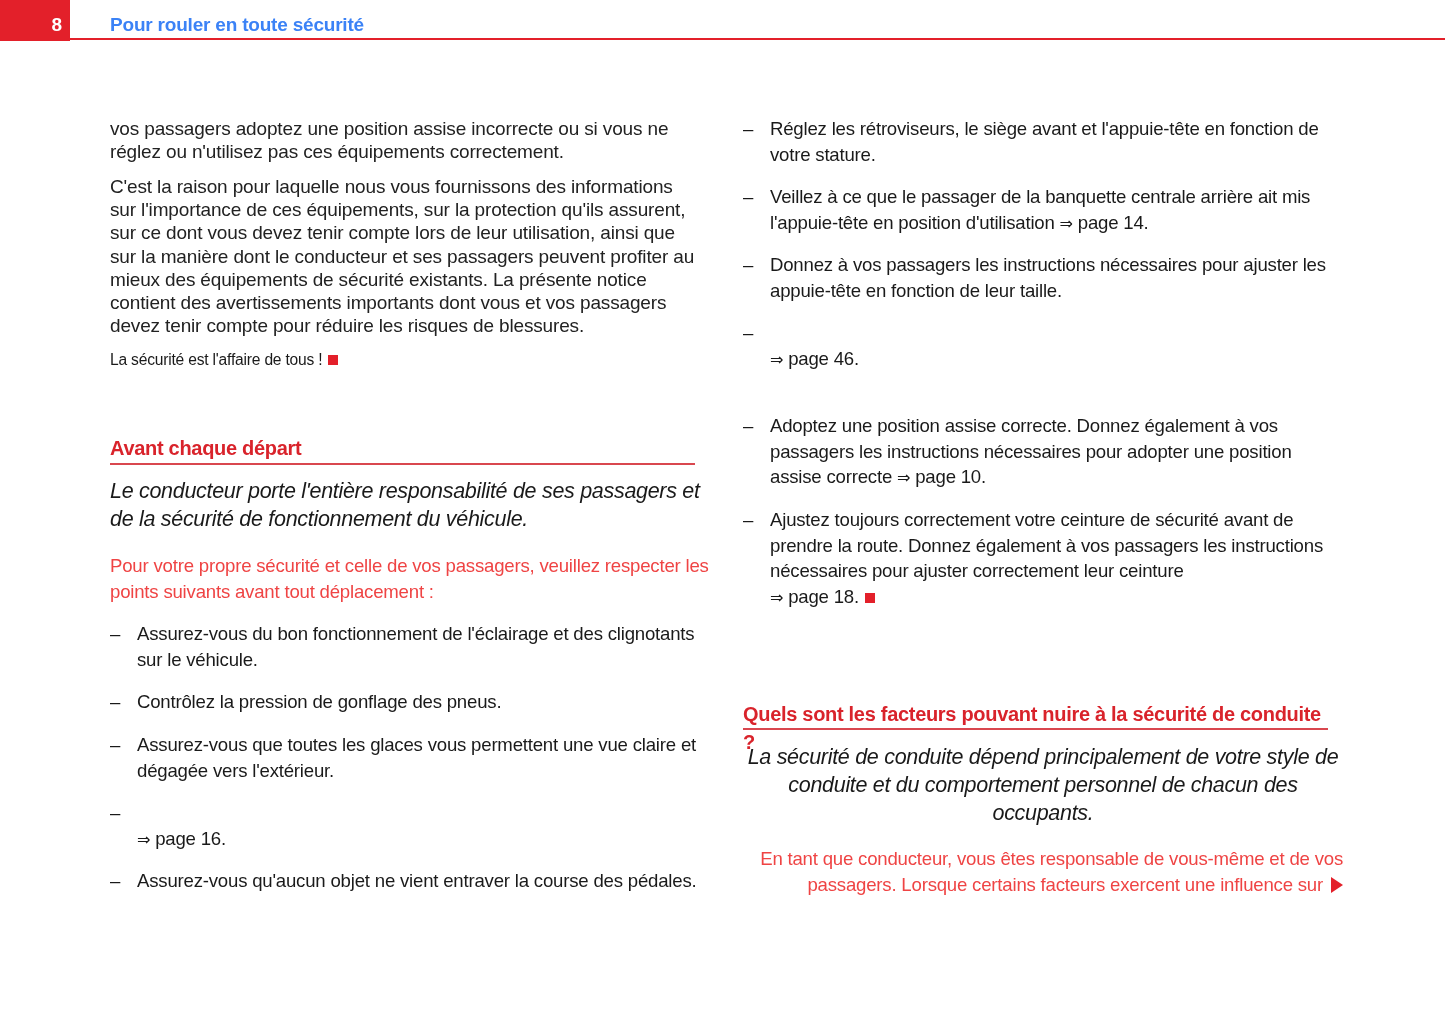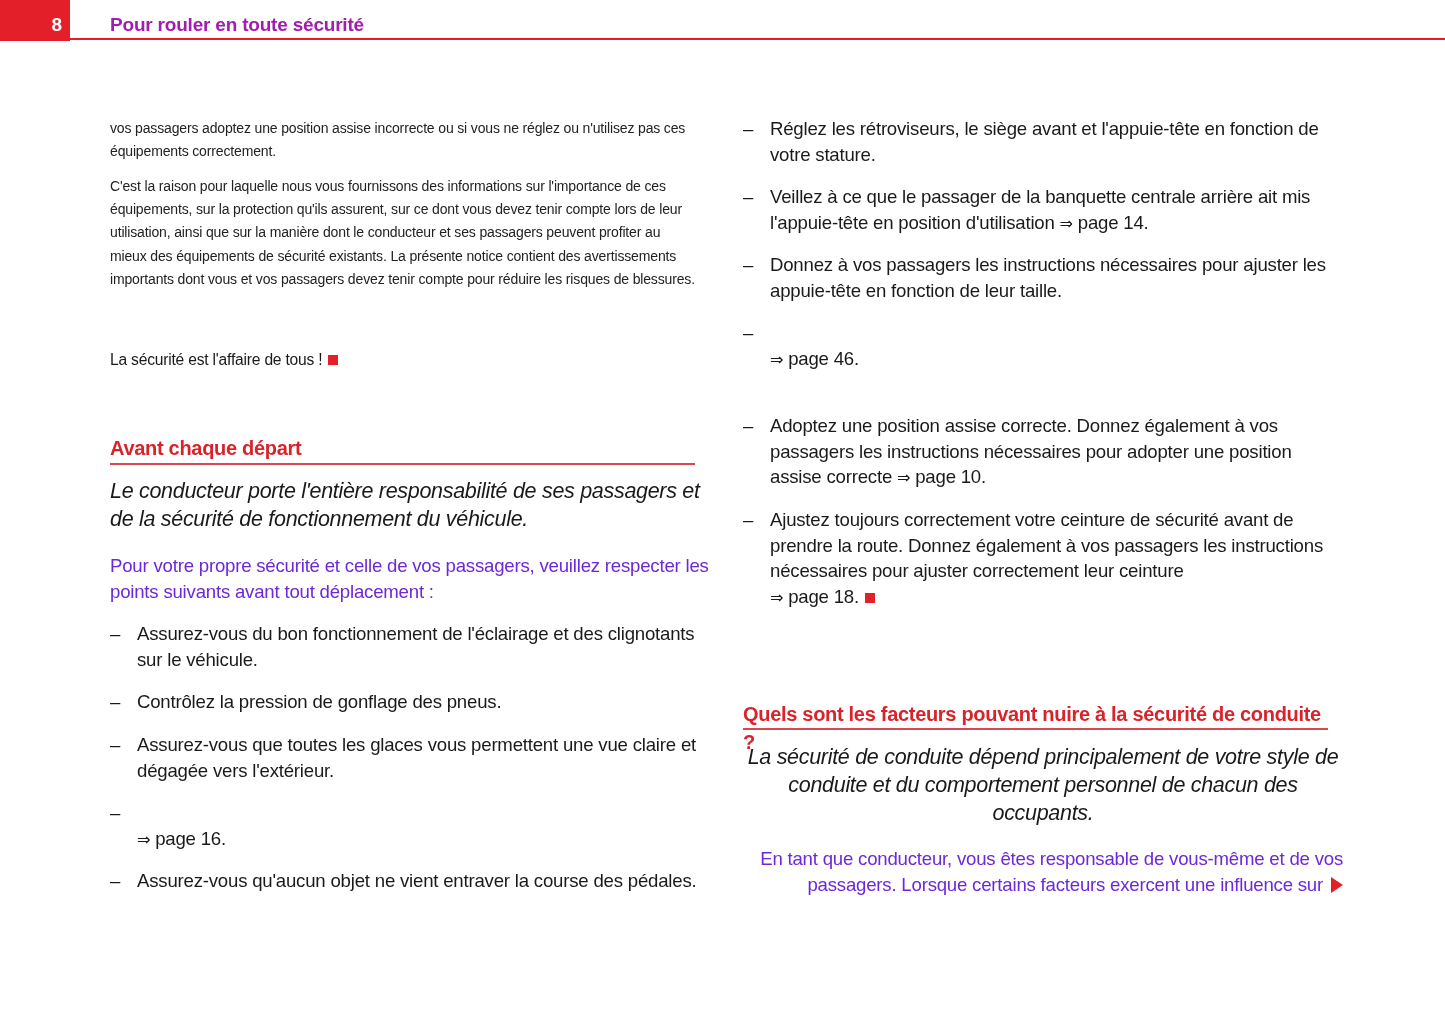--- a/index.html
+++ b/index.html
@@ -15,30 +15,30 @@
   .page-number {
     position: absolute; left: 0; top: 13px; width: 62px; text-align: right;
     color: #ffffff; font-weight: bold; font-size: 19px; line-height: 24px;
   }
   .header-rule {
     position: absolute; left: 70px; top: 38px; width: 1375px; height: 2px;
     background: #e3202a;
   }
   .header-title {
     position: absolute; left: 110px; top: 13px;
-    font-weight: bold; font-size: 19px; line-height: 24px; color: #a21caf;
+    font-weight: bold; font-size: 19px; line-height: 24px; color: #3b82f6;
     letter-spacing: -0.2px;
   }
   .col { position: absolute; top: 0; }
   .col-left { left: 110px; width: 585px; }
   .col-right { left: 743px; width: 585px; }
 
   .small-para {
     position: absolute; left: 0; width: 585px;
-    font-size: 14px; line-height: 23.2px; color: #222;
+    font-size: 19px; line-height: 23.2px; color: #222;
     letter-spacing: -0.15px;
   }
   .small-bold {
     position: absolute; left: 0; font-size: 15.6px; font-weight: normal; line-height: 22px;
     letter-spacing: -0.2px;
   }
   .endmark {
     display: inline-block; width: 10px; height: 10px; background: #e3202a;
     margin-left: 6px; vertical-align: 0px;
   }
@@ -50,21 +50,21 @@
   .section-rule {
     position: absolute; left: 0; width: 585px; height: 2px; background: #d9474f;
   }
   .intro-italic {
     position: absolute; left: 0; width: 600px;
     font-style: italic; font-size: 21.5px; line-height: 28px; color: #1a1a1a;
     letter-spacing: -0.3px;
   }
   .body-para {
     position: absolute; left: 0; width: 600px;
-    font-size: 18.6px; line-height: 26px; color: #6d28d9; letter-spacing: -0.2px;
+    font-size: 18.6px; line-height: 26px; color: #ef4444; letter-spacing: -0.2px;
   }
   .list-item {
     position: absolute; left: 0; width: 590px;
     font-size: 18.6px; line-height: 25.5px; color: #1a1a1a; letter-spacing: -0.2px;
   }
   .list-item .dash {
     position: absolute; left: 0; top: 0; width: 20px;
   }
   .list-item .text { display: block; margin-left: 27px; }
   .xref { white-space: nowrap; }

